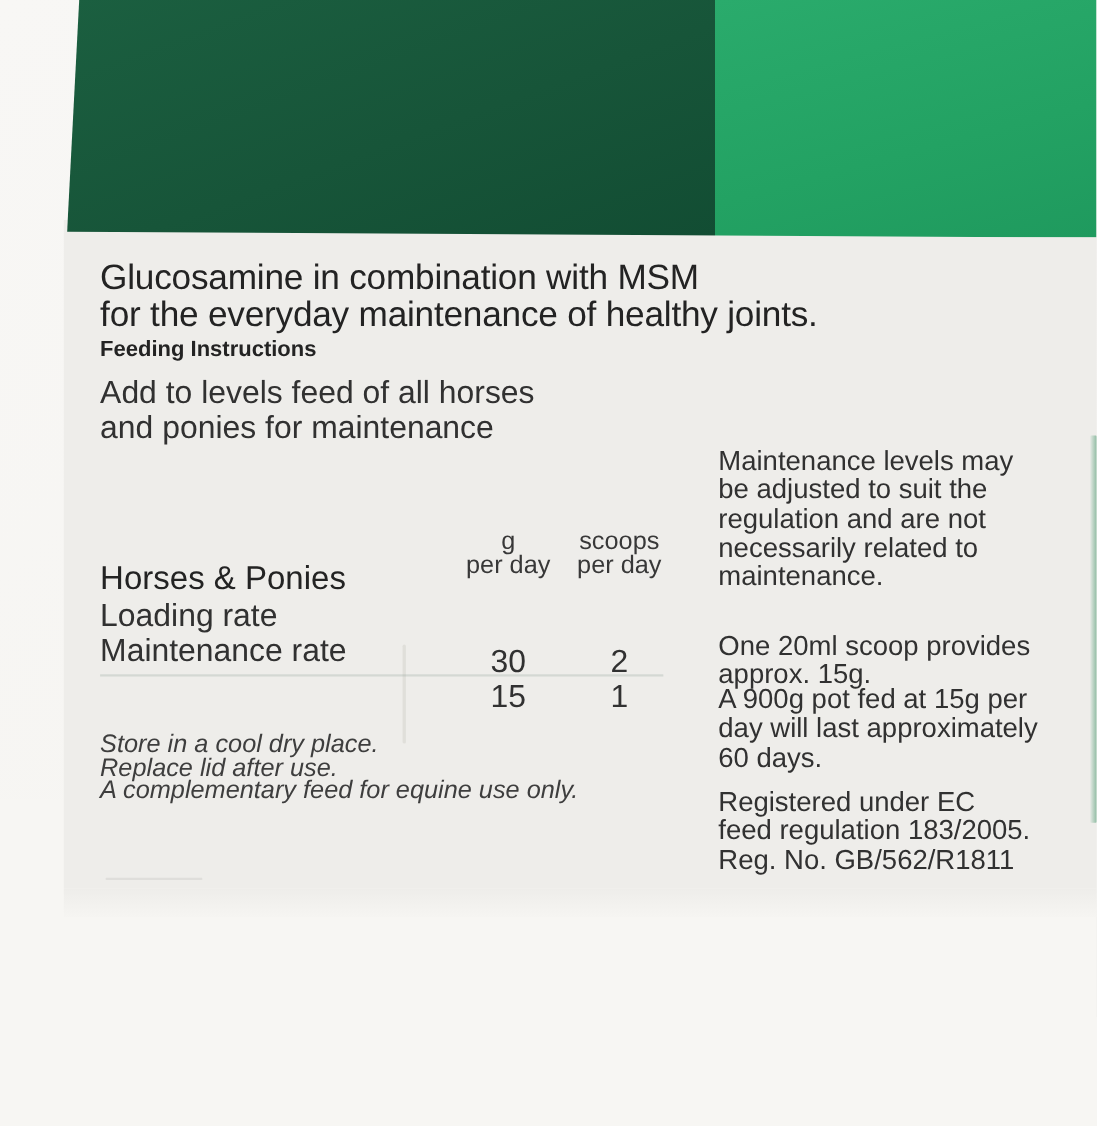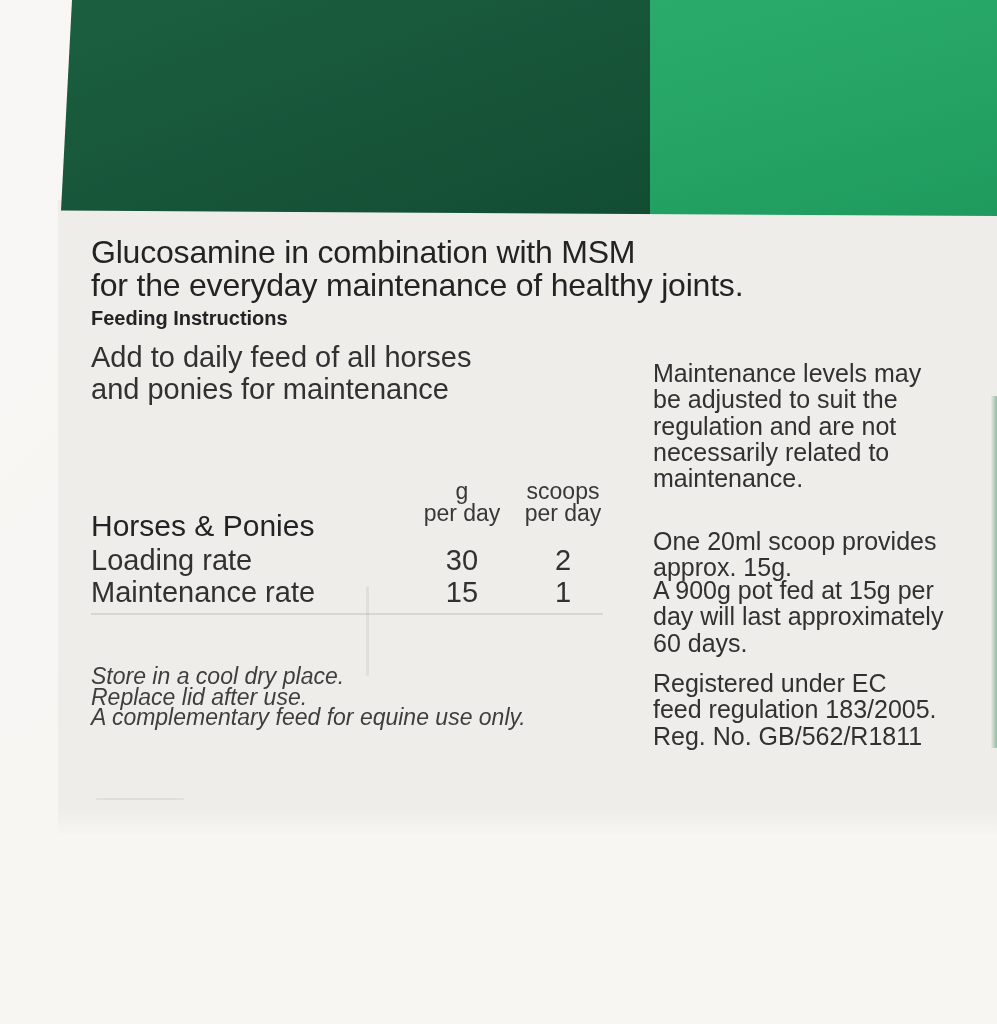--- a/index.html
+++ b/index.html
@@ -42,31 +42,31 @@
   
   .txt { position: absolute; color: #2a2a2a; }
   .headline { left: 91px; top: 236px; font-size: 32px; line-height: 33px; color: #232323; letter-spacing: -0.2px; }
   .feeding-title { left: 91px; top: 302px; font-size: 20px; line-height: 33px; font-weight: bold; color: #232323; text-align: center; }
   .feeding-body { left: 91px; top: 341px; font-size: 29px; line-height: 32px; color: #313131; }
   .col-head { top: 480px; font-size: 23px; line-height: 22px; text-align: center; color: #383838; }
   .col-head.g { left: 412px; width: 100px; }
   .col-head.scoops { left: 513px; width: 100px; }
   .group-head { left: 91px; top: 509px; font-size: 30px; font-weight: normal; color: #232323; }
   .row-label { left: 91px; font-size: 29px; line-height: 32px; color: #313131; }
-  .num { font-size: 29px; line-height: 32px; text-align: center; color: #313131; width: 90px; }
+  .num { font-size: 29px; line-height: 32px; text-align: center; color: #313131; width: 90px; margin-top: 42px; }
   .num.g { left: 417px; }
   .num.scoops { left: 518px; }
   .r1 { top: 544px; }
   .r2 { top: 576px; }
   .table-rule {
     position: absolute; left: 91px; top: 613px; width: 512px; height: 2px;
     background: #cfd4cf; opacity: 0.85;
   }
   .storage { left: 91px; top: 666px; font-size: 23px; line-height: 20.5px; color: #3e3e3e; font-style: italic; }
-  .rcol { left: 653px; width: 330px; font-size: 25px; line-height: 26.3px; color: #313131; }
+  .rcol { left: 653px; width: 330px; font-size: 25px; line-height: 26.3px; color: #313131; margin-top: 46px; }
   .rc1 { top: 360px; }
   .rc2 { top: 528px; }
   .rc3 { top: 577px; }
   .rc4 { top: 670px; }
   
   .edge-sliver {
     position: absolute; right: 0; top: 396px; width: 6px; height: 352px;
     background: linear-gradient(to right, #e6eae5, #a9c9b6 70%, #8fbda4);
     border-radius: 1px;
   }
@@ -95,21 +95,21 @@
   </div>
 
   <div class="txt headline">
     <div>Glucosamine in combination with MSM</div>
     <div>for the everyday maintenance of healthy joints.</div>
   </div>
 
   <div class="txt feeding-title">Feeding Instructions</div>
 
   <div class="txt feeding-body">
-    <div>Add to daily feed of all horses</div>
+    <div>Add to levels feed of all horses</div>
     <div>and ponies for maintenance</div>
   </div>
 
   <div class="txt col-head g">
     <div>g</div>
     <div>per day</div>
   </div>
   <div class="txt col-head scoops">
     <div>scoops</div>
     <div>per day</div>

